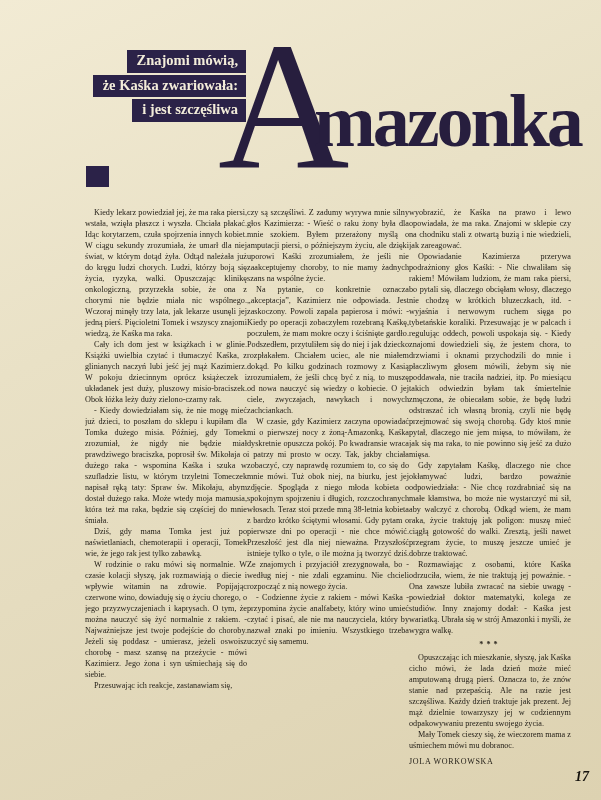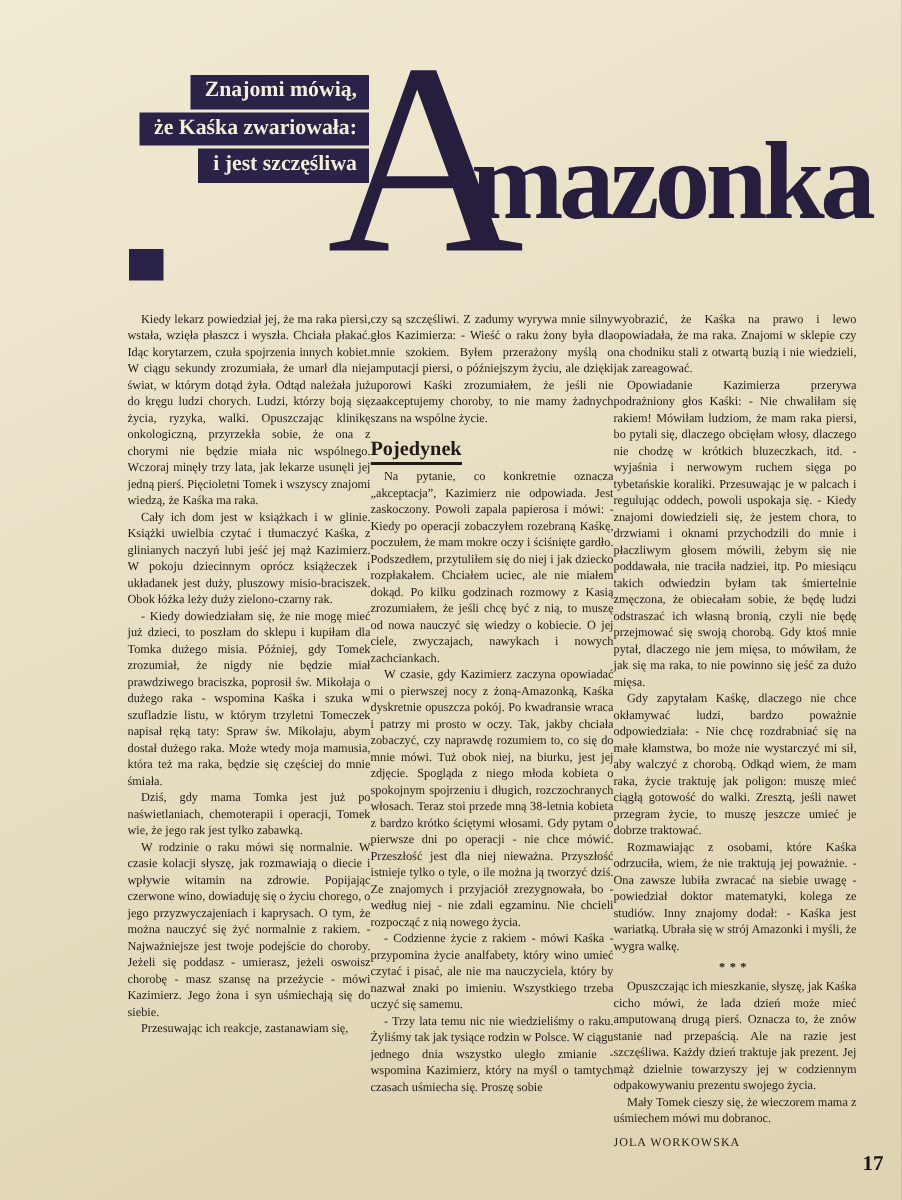--- a/index.html
+++ b/index.html
@@ -92,20 +92,21 @@
     text-indent: 0;
     font-size: 8px;
     letter-spacing: 0.7px;
     margin-top: 5px;
   }
   .pagenum {
     position: absolute;
     right: 12px; bottom: 15px;
     font-size: 14px;
     font-weight: bold;
+    font-style: italic;
     color: #17140f;
   }
 </style>
 </head>
 <body>
 
 <div class="page">
 
   <div class="kicker">
     <div class="kicker-line"><span>Znajomi mówią,</span></div>
@@ -123,25 +124,23 @@
       <p>Kiedy lekarz powiedział jej, że ma raka piersi, wstała, wzięła płaszcz i wyszła. Chciała płakać. Idąc korytarzem, czuła spojrzenia innych kobiet. W ciągu sekundy zrozumiała, że umarł dla niej świat, w którym dotąd żyła. Odtąd należała już do kręgu ludzi chorych. Ludzi, którzy boją się życia, ryzyka, walki. Opuszczając klinikę onkologiczną, przyrzekła sobie, że ona z chorymi nie będzie miała nic wspólnego. Wczoraj minęły trzy lata, jak lekarze usunęli jej jedną pierś. Pięcioletni Tomek i wszyscy znajomi wiedzą, że Kaśka ma raka.</p>
       <p>Cały ich dom jest w książkach i w glinie. Książki uwielbia czytać i tłumaczyć Kaśka, z glinianych naczyń lubi jeść jej mąż Kazimierz. W pokoju dziecinnym oprócz książeczek i układanek jest duży, pluszowy misio-braciszek. Obok łóżka leży duży zielono-czarny rak.</p>
       <p>- Kiedy dowiedziałam się, że nie mogę mieć już dzieci, to poszłam do sklepu i kupiłam dla Tomka dużego misia. Później, gdy Tomek zrozumiał, że nigdy nie będzie miał prawdziwego braciszka, poprosił św. Mikołaja o dużego raka - wspomina Kaśka i szuka w szufladzie listu, w którym trzyletni Tomeczek napisał ręką taty: Spraw św. Mikołaju, abym dostał dużego raka. Może wtedy moja mamusia, która też ma raka, będzie się częściej do mnie śmiała.</p>
       <p>Dziś, gdy mama Tomka jest już po naświetlaniach, chemoterapii i operacji, Tomek wie, że jego rak jest tylko zabawką.</p>
       <p>W rodzinie o raku mówi się normalnie. W czasie kolacji słyszę, jak rozmawiają o diecie i wpływie witamin na zdrowie. Popijając czerwone wino, dowiaduję się o życiu chorego, o jego przyzwyczajeniach i kaprysach. O tym, że można nauczyć się żyć normalnie z rakiem. - Najważniejsze jest twoje podejście do choroby. Jeżeli się poddasz - umierasz, jeżeli oswoisz chorobę - masz szansę na przeżycie - mówi Kazimierz. Jego żona i syn uśmiechają się do siebie.</p>
       <p>Przesuwając ich reakcje, zastanawiam się,</p>
     </div>
 
     <div class="col">
       <p class="cont">czy są szczęśliwi. Z zadumy wyrywa mnie silny głos Kazimierza: - Wieść o raku żony była dla mnie szokiem. Byłem przerażony myślą o amputacji piersi, o późniejszym życiu, ale dzięki uporowi Kaśki zrozumiałem, że jeśli nie zaakceptujemy choroby, to nie mamy żadnych szans na wspólne życie.</p>
-      <h2><span>Pojedynek</span></h2>
       <p>Na pytanie, co konkretnie oznacza „akceptacja”, Kazimierz nie odpowiada. Jest zaskoczony. Powoli zapala papierosa i mówi: - Kiedy po operacji zobaczyłem rozebraną Kaśkę, poczułem, że mam mokre oczy i ściśnięte gardło. Podszedłem, przytuliłem się do niej i jak dziecko rozpłakałem. Chciałem uciec, ale nie miałem dokąd. Po kilku godzinach rozmowy z Kasią zrozumiałem, że jeśli chcę być z nią, to muszę od nowa nauczyć się wiedzy o kobiecie. O jej ciele, zwyczajach, nawykach i nowych zachciankach.</p>
       <p>W czasie, gdy Kazimierz zaczyna opowiadać mi o pierwszej nocy z żoną-Amazonką, Kaśka dyskretnie opuszcza pokój. Po kwadransie wraca i patrzy mi prosto w oczy. Tak, jakby chciała zobaczyć, czy naprawdę rozumiem to, co się do mnie mówi. Tuż obok niej, na biurku, jest jej zdjęcie. Spogląda z niego młoda kobieta o spokojnym spojrzeniu i długich, rozczochranych włosach. Teraz stoi przede mną 38-letnia kobieta z bardzo krótko ściętymi włosami. Gdy pytam o pierwsze dni po operacji - nie chce mówić. Przeszłość jest dla niej nieważna. Przyszłość istnieje tylko o tyle, o ile można ją tworzyć dziś. Ze znajomych i przyjaciół zrezygnowała, bo - według niej - nie zdali egzaminu. Nie chcieli rozpocząć z nią nowego życia.</p>
       <p>- Codzienne życie z rakiem - mówi Kaśka - przypomina życie analfabety, który wino umieć czytać i pisać, ale nie ma nauczyciela, który by nazwał znaki po imieniu. Wszystkiego trzeba uczyć się samemu.</p>
-      <p>- Trzy lata temu nic nie wiedzieliśmy o raku. Żyliśmy tak jak tysiące rodzin w Polsce. W ciągu jednego dnia wszystko uległo zmianie - wspomina Kazimierz, który na myśl o tamtych czasach uśmiecha się. Proszę sobie</p>
     </div>
 
     <div class="col">
       <p class="cont">wyobrazić, że Kaśka na prawo i lewo opowiadała, że ma raka. Znajomi w sklepie czy na chodniku stali z otwartą buzią i nie wiedzieli, jak zareagować.</p>
       <p>Opowiadanie Kazimierza przerywa podrażniony głos Kaśki: - Nie chwaliłam się rakiem! Mówiłam ludziom, że mam raka piersi, bo pytali się, dlaczego obcięłam włosy, dlaczego nie chodzę w krótkich bluzeczkach, itd. - wyjaśnia i nerwowym ruchem sięga po tybetańskie koraliki. Przesuwając je w palcach i regulując oddech, powoli uspokaja się. - Kiedy znajomi dowiedzieli się, że jestem chora, to drzwiami i oknami przychodzili do mnie i płaczliwym głosem mówili, żebym się nie poddawała, nie traciła nadziei, itp. Po miesiącu takich odwiedzin byłam tak śmiertelnie zmęczona, że obiecałam sobie, że będę ludzi odstraszać ich własną bronią, czyli nie będę przejmować się swoją chorobą. Gdy ktoś mnie pytał, dlaczego nie jem mięsa, to mówiłam, że jak się ma raka, to nie powinno się jeść za dużo mięsa.</p>
       <p>Gdy zapytałam Kaśkę, dlaczego nie chce okłamywać ludzi, bardzo poważnie odpowiedziała: - Nie chcę rozdrabniać się na małe kłamstwa, bo może nie wystarczyć mi sił, aby walczyć z chorobą. Odkąd wiem, że mam raka, życie traktuję jak poligon: muszę mieć ciągłą gotowość do walki. Zresztą, jeśli nawet przegram życie, to muszę jeszcze umieć je dobrze traktować.</p>
       <p>Rozmawiając z osobami, które Kaśka odrzuciła, wiem, że nie traktują jej poważnie. - Ona zawsze lubiła zwracać na siebie uwagę - powiedział doktor matematyki, kolega ze studiów. Inny znajomy dodał: - Kaśka jest wariatką. Ubrała się w strój Amazonki i myśli, że wygra walkę.</p>
       <p class="sep">***</p>
       <p>Opuszczając ich mieszkanie, słyszę, jak Kaśka cicho mówi, że lada dzień może mieć amputowaną drugą pierś. Oznacza to, że znów stanie nad przepaścią. Ale na razie jest szczęśliwa. Każdy dzień traktuje jak prezent. Jej mąż dzielnie towarzyszy jej w codziennym odpakowywaniu prezentu swojego życia.</p>
       <p>Mały Tomek cieszy się, że wieczorem mama z uśmiechem mówi mu dobranoc.</p>

